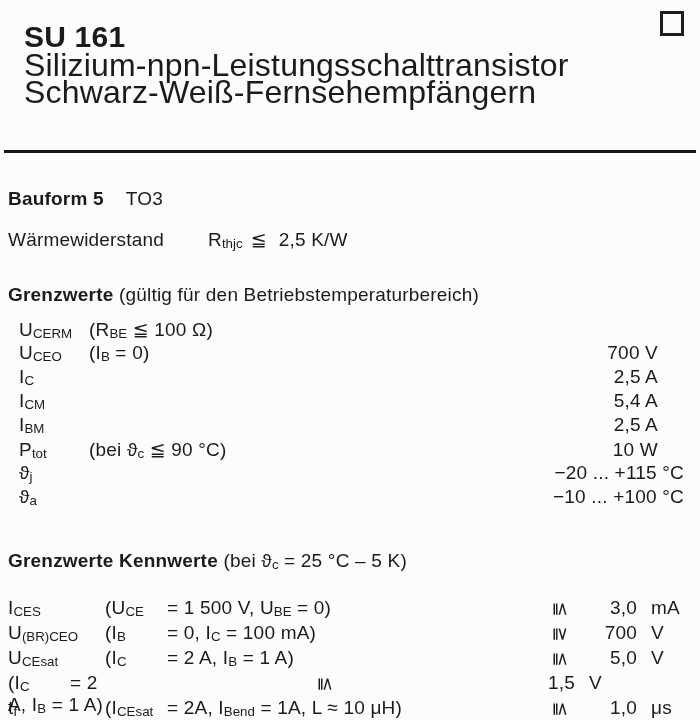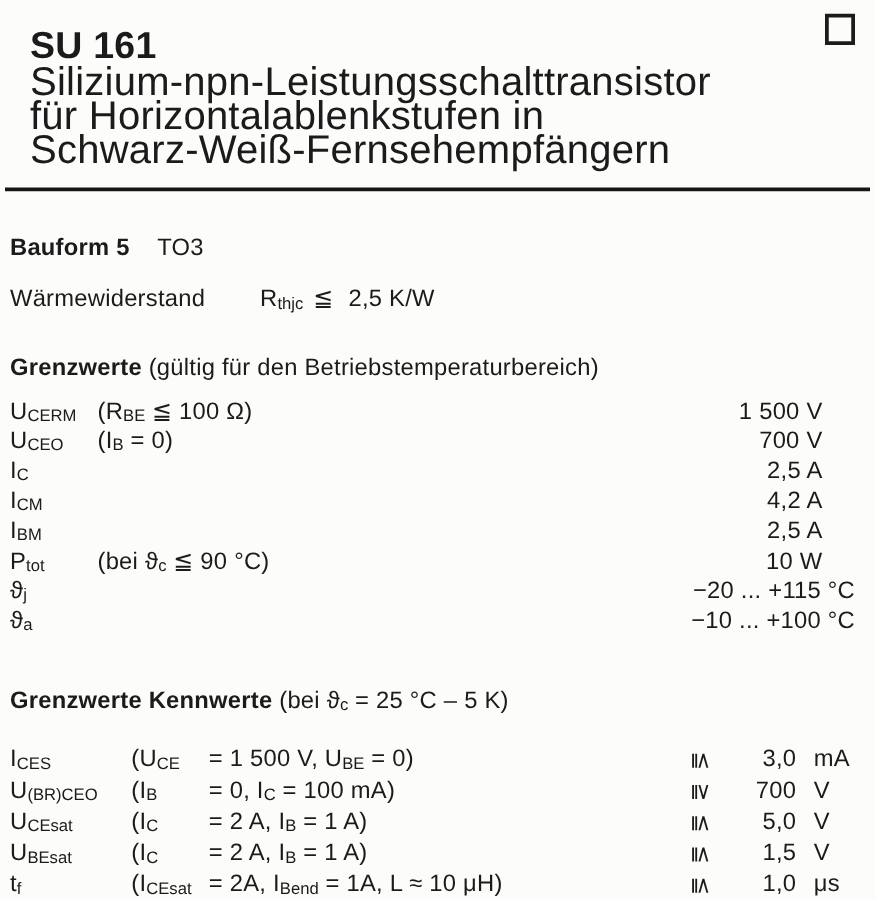--- a/index.html
+++ b/index.html
@@ -38,21 +38,21 @@
   #thermal .rel{margin:0 12px 0 8px;}
   
   .sect-head{left:8px;font-size:19px;margin:0;font-weight:400;text-align:center;}
   #g-head{top:284px;}
   #k-head{top:550px;}
   
   #g-table{left:8px;top:318px;width:676px;font-size:19px;}
   #g-table .trow{
     display:grid;
     grid-template-columns:70px 1fr 230px;
-    height:24px;align-items:baseline;
+    height:24px;align-items:baseline;margin-left:11px;
   }
   #g-table .c-val{text-align:right;}
   #g-table .c-val.pad{padding-right:26px;}
   
   #k-table{left:8px;top:582px;width:676px;font-size:19px;margin-top:15px;}
   #k-table .trow{
     display:grid;
     grid-template-columns:97px 1fr 30px 62px 47px;
     height:25px;align-items:baseline;
   }
@@ -71,21 +71,20 @@
 <body>
 
 <div>
 
   <h1 class="abs" id="part-number">SU 161</h1>
 
   <div class="abs" id="corner-box"></div>
 
   <div class="abs" id="subtitle">
     <div>Silizium-npn-Leistungsschalttransistor</div>
-    <div>für Horizontalablenkstufen in</div>
     <div>Schwarz-Weiß-Fernsehempfängern</div>
   </div>
 
   <div class="abs" id="rule"></div>
 
   <div class="abs" id="bauform">
     <span class="b">Bauform 5</span><span class="pkg">TO3</span>
   </div>
 
   <div class="abs" id="thermal">
@@ -93,36 +92,35 @@
   </div>
 
   <h2 class="abs sect-head" id="g-head">
     <span class="b">Grenzwerte</span><span> (gültig für den Betriebstemperaturbereich)</span>
   </h2>
 
   <div class="abs" id="g-table">
     <div class="trow">
       <span>U<sub>CERM</sub></span>
       <span>(R<sub>BE</sub> ≦ 100 Ω)</span>
-      <span class="c-val pad">1 500 V</span>
     </div>
     <div class="trow">
       <span>U<sub>CEO</sub></span>
       <span>(I<sub>B</sub> = 0)</span>
       <span class="c-val pad">700 V</span>
     </div>
     <div class="trow">
       <span>I<sub>C</sub></span>
       <span></span>
       <span class="c-val pad">2,5 A</span>
     </div>
     <div class="trow">
       <span>I<sub>CM</sub></span>
       <span></span>
-      <span class="c-val pad">4,2 A</span>
+      <span class="c-val pad">5,4 A</span>
     </div>
     <div class="trow">
       <span>I<sub>BM</sub></span>
       <span></span>
       <span class="c-val pad">2,5 A</span>
     </div>
     <div class="trow">
       <span>P<sub>tot</sub></span>
       <span>(bei ϑ<sub>c</sub> ≦ 90 °C)</span>
       <span class="c-val pad">10 W</span>
@@ -159,21 +157,20 @@
       <span class="c-unit">V</span>
     </div>
     <div class="trow">
       <span>U<sub>CEsat</sub></span>
       <span><span class="cond-sym">(I<sub>C</sub></span><span>= 2 A, I<sub>B</sub> = 1 A)</span></span>
       <span class="c-rel"><span class="rot">≦</span></span>
       <span class="c-kval">5,0</span>
       <span class="c-unit">V</span>
     </div>
     <div class="trow">
-      <span>U<sub>BEsat</sub></span>
       <span><span class="cond-sym">(I<sub>C</sub></span><span>= 2 A, I<sub>B</sub> = 1 A)</span></span>
       <span class="c-rel"><span class="rot">≦</span></span>
       <span class="c-kval">1,5</span>
       <span class="c-unit">V</span>
     </div>
     <div class="trow">
       <span>t<sub>f</sub></span>
       <span><span class="cond-sym">(I<sub>CEsat</sub></span><span>= 2A, I<sub>Bend</sub> = 1A, L ≈ 10 μH)</span></span>
       <span class="c-rel"><span class="rot">≦</span></span>
       <span class="c-kval">1,0</span>

